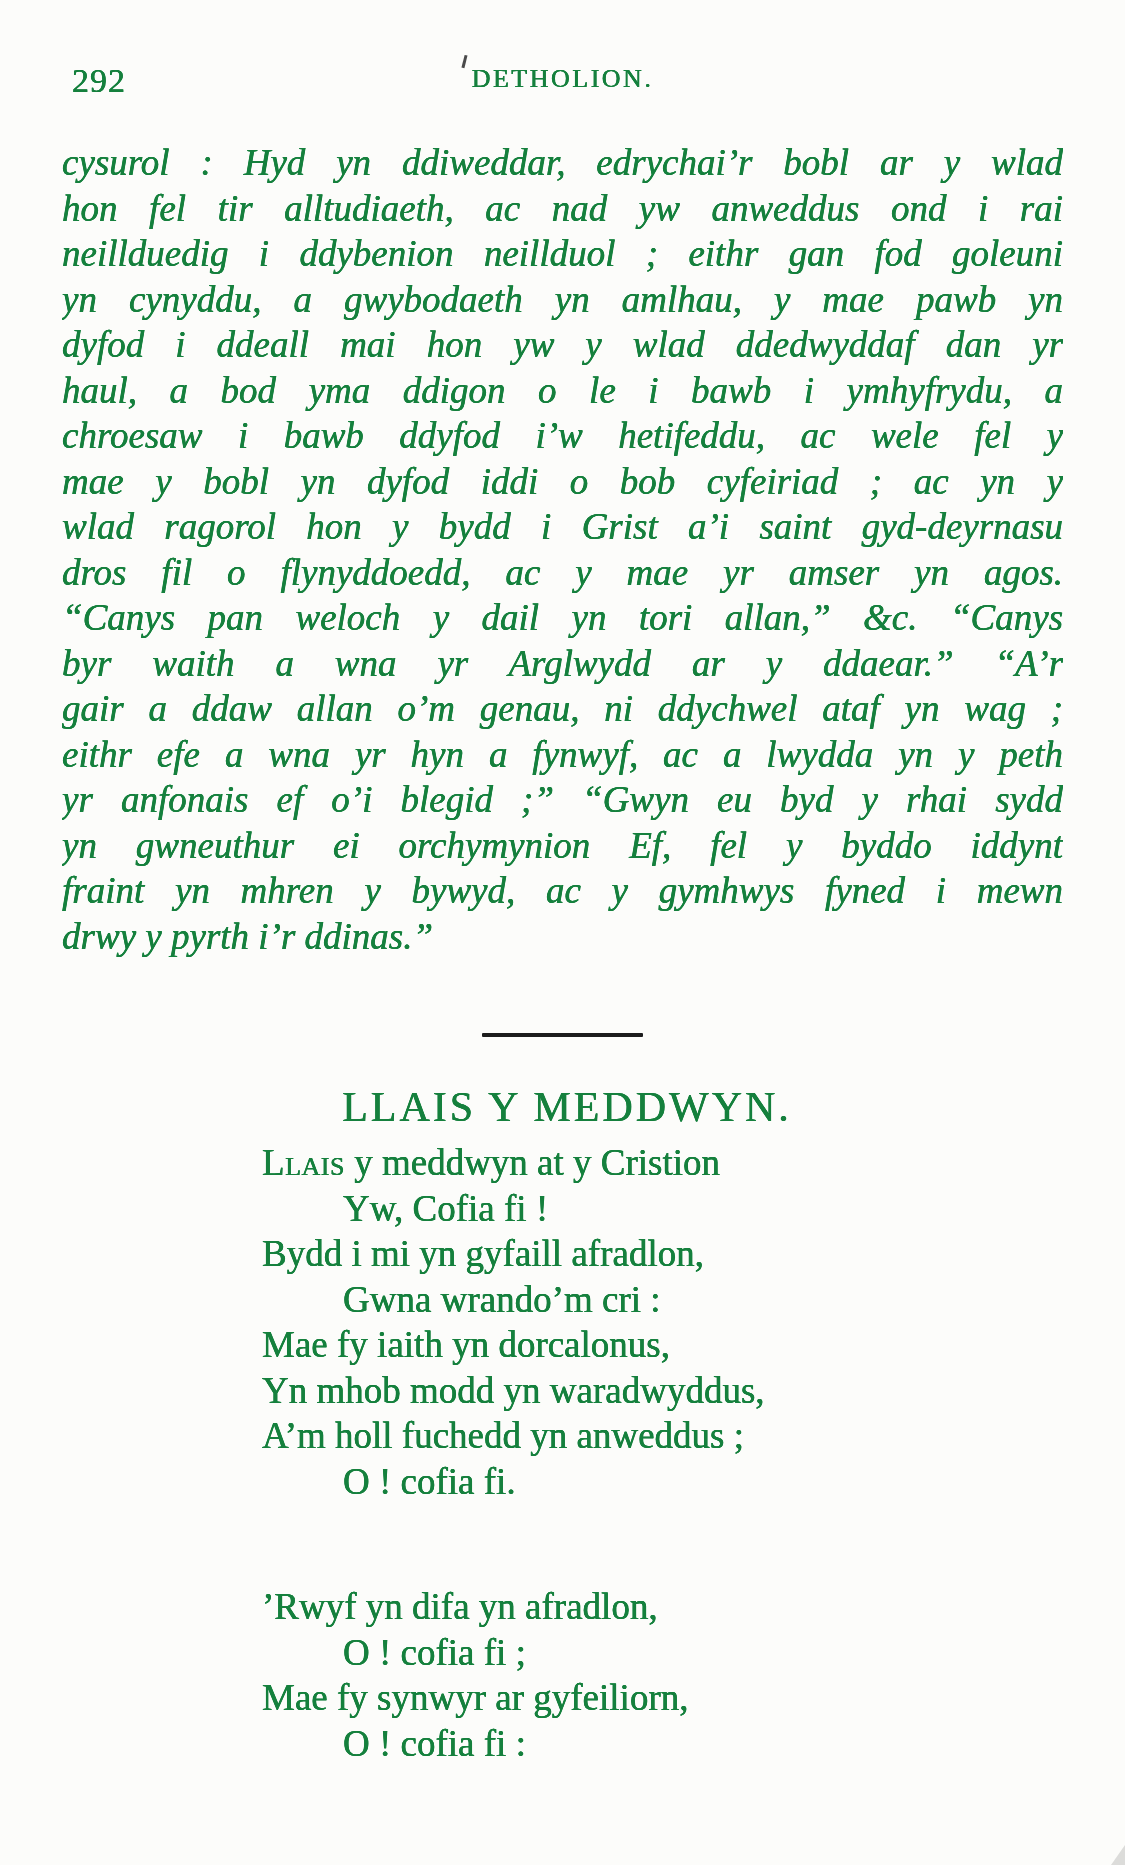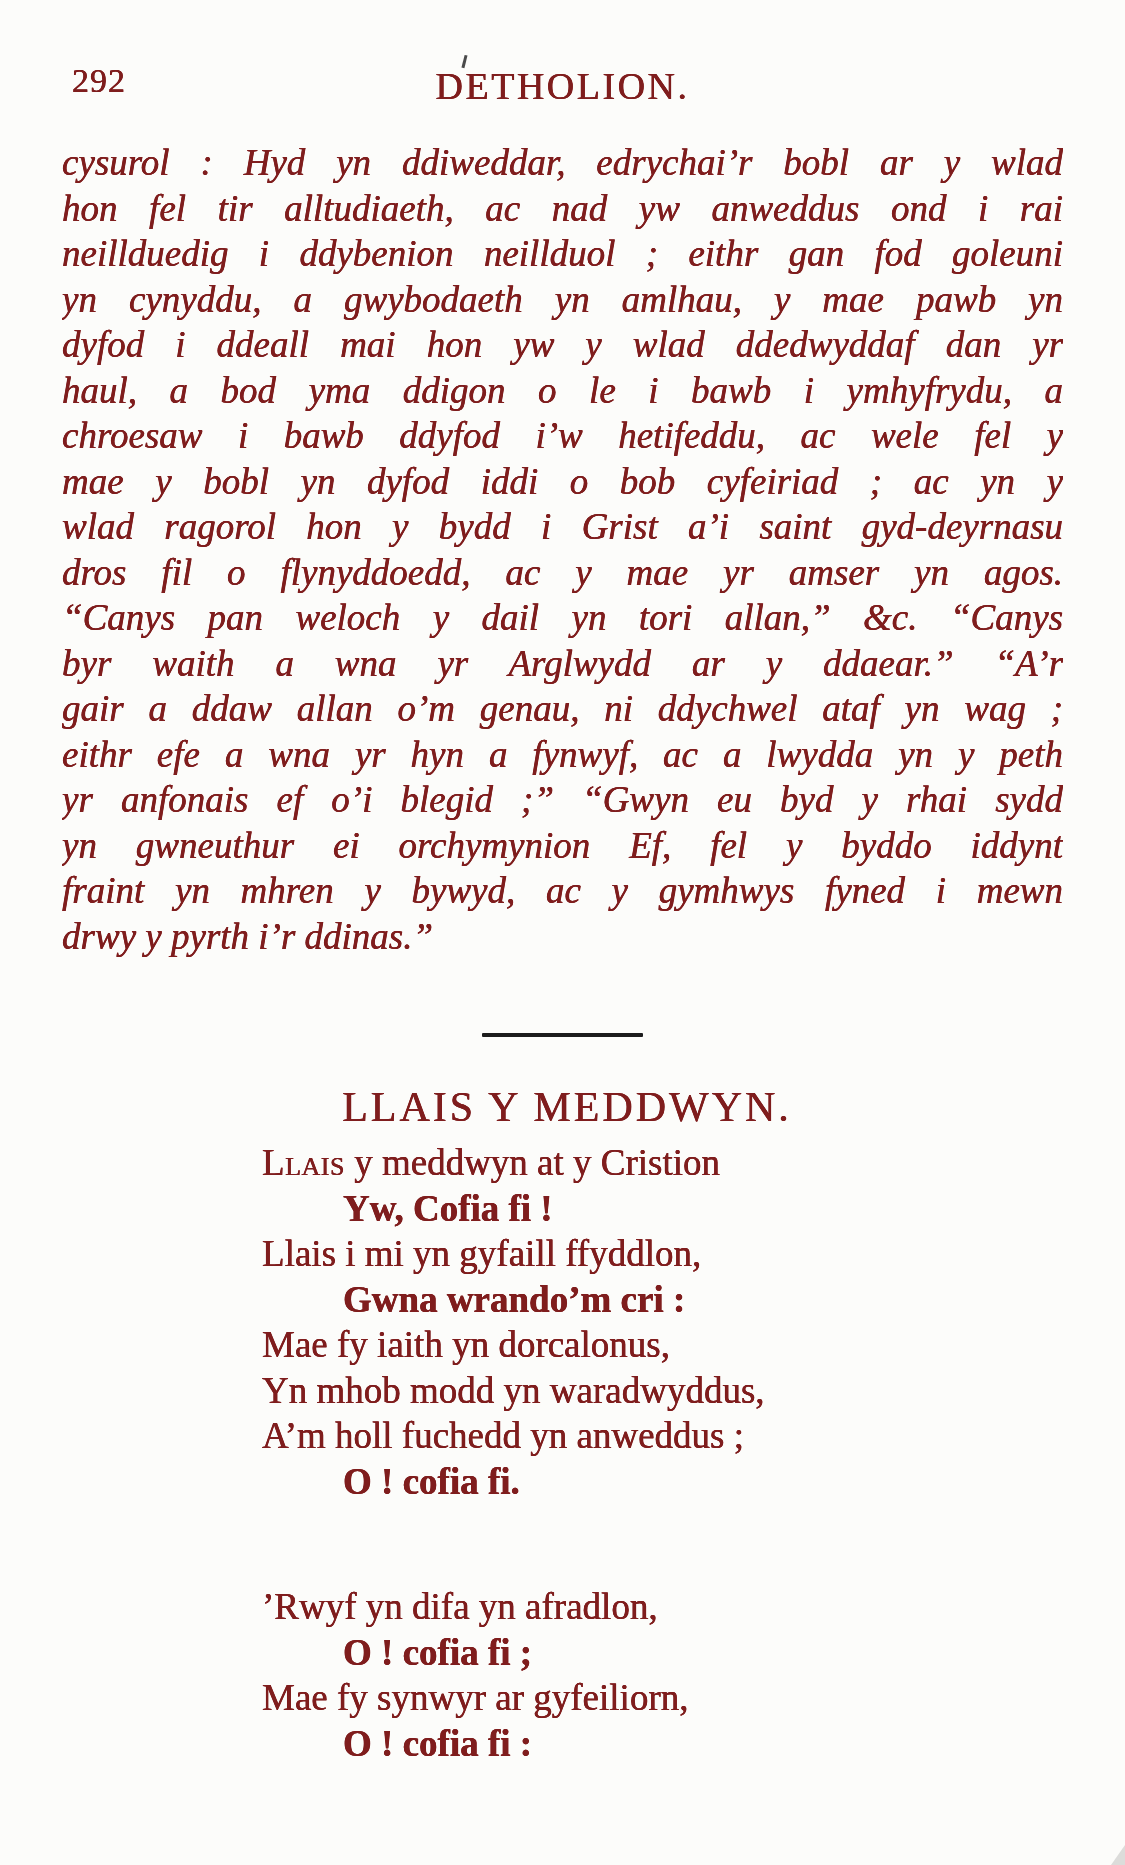--- a/index.html
+++ b/index.html
@@ -2,36 +2,36 @@
 <html><head>
 <meta charset="utf-8">
 <style>
   html, body { margin: 0; padding: 0; background: #e9e9e7; }
   .page {
     position: relative;
     width: 1125px;
     height: 1865px;
     margin: 0 auto;
     background: #fcfcfa;
-    color: #7f1d1d;
+    color: #15803d;
     font-family: "Liberation Serif", "DejaVu Serif", serif;
     overflow: hidden;
     text-shadow: 0.3px 0 0 currentColor, -0.2px 0 0 currentColor;
   }
 
   
   .header-row { position: absolute; top: 60px; left: 0; right: 0; height: 44px; }
   .page-number {
     position: absolute; left: 72px; top: 2px;
     font-size: 34px; letter-spacing: 1px;
   }
   .running-title {
     position: absolute; left: 0; right: 0; top: 4px;
     text-align: center;
-    font-size: 38px; letter-spacing: 2.5px;
+    font-size: 26px; letter-spacing: 2.5px;
   }
   .artifact-tick {
     position: absolute; left: 463px; top: 55px;
     width: 2.5px; height: 13px; background: #4a4a4a;
     transform: rotate(14deg);
   }
 
   
   .prose {
     position: absolute; left: 62px; top: 140px; width: 1001px;
@@ -60,21 +60,21 @@
     text-align: center;
     font-size: 42px; letter-spacing: 3px;
   }
 
   
   .poem {
     position: absolute; left: 262px; top: 1140px; width: 620px;
     font-size: 37px;
   }
   .poem-line { height: 45.5px; line-height: 45.5px; white-space: nowrap; }
-  .poem-line.indent { padding-left: 81px; font-weight: bold; }
+  .poem-line.indent { padding-left: 81px; }
   .stanza2 { margin-top: 80px; }
   .smallcaps-lead { font-variant: small-caps; letter-spacing: 0.5px; }
 
   
   .corner-artifact {
     position: absolute; right: 0; bottom: 0;
     width: 0; height: 0;
     border-left: 14px solid transparent;
     border-bottom: 20px solid #dcdcda;
   }
@@ -112,21 +112,21 @@
   </div>
 
   <div class="divider"></div>
 
   <div class="poem-heading">LLAIS Y MEDDWYN.</div>
 
   <div class="poem">
     <div class="stanza1">
       <div class="poem-line"><span class="smallcaps-lead">Llais</span><span> y meddwyn at y Cristion</span></div>
       <div class="poem-line indent">Yw, Cofia fi !</div>
-      <div class="poem-line">Llais i mi yn gyfaill ffyddlon,</div>
+      <div class="poem-line">Bydd i mi yn gyfaill afradlon,</div>
       <div class="poem-line indent">Gwna wrando’m cri :</div>
       <div class="poem-line">Mae fy iaith yn dorcalonus,</div>
       <div class="poem-line">Yn mhob modd yn waradwyddus,</div>
       <div class="poem-line">A’m holl fuchedd yn anweddus ;</div>
       <div class="poem-line indent">O ! cofia fi.</div>
     </div>
     <div class="stanza2">
       <div class="poem-line">’Rwyf yn difa yn afradlon,</div>
       <div class="poem-line indent">O ! cofia fi ;</div>
       <div class="poem-line">Mae fy synwyr ar gyfeiliorn,</div>

